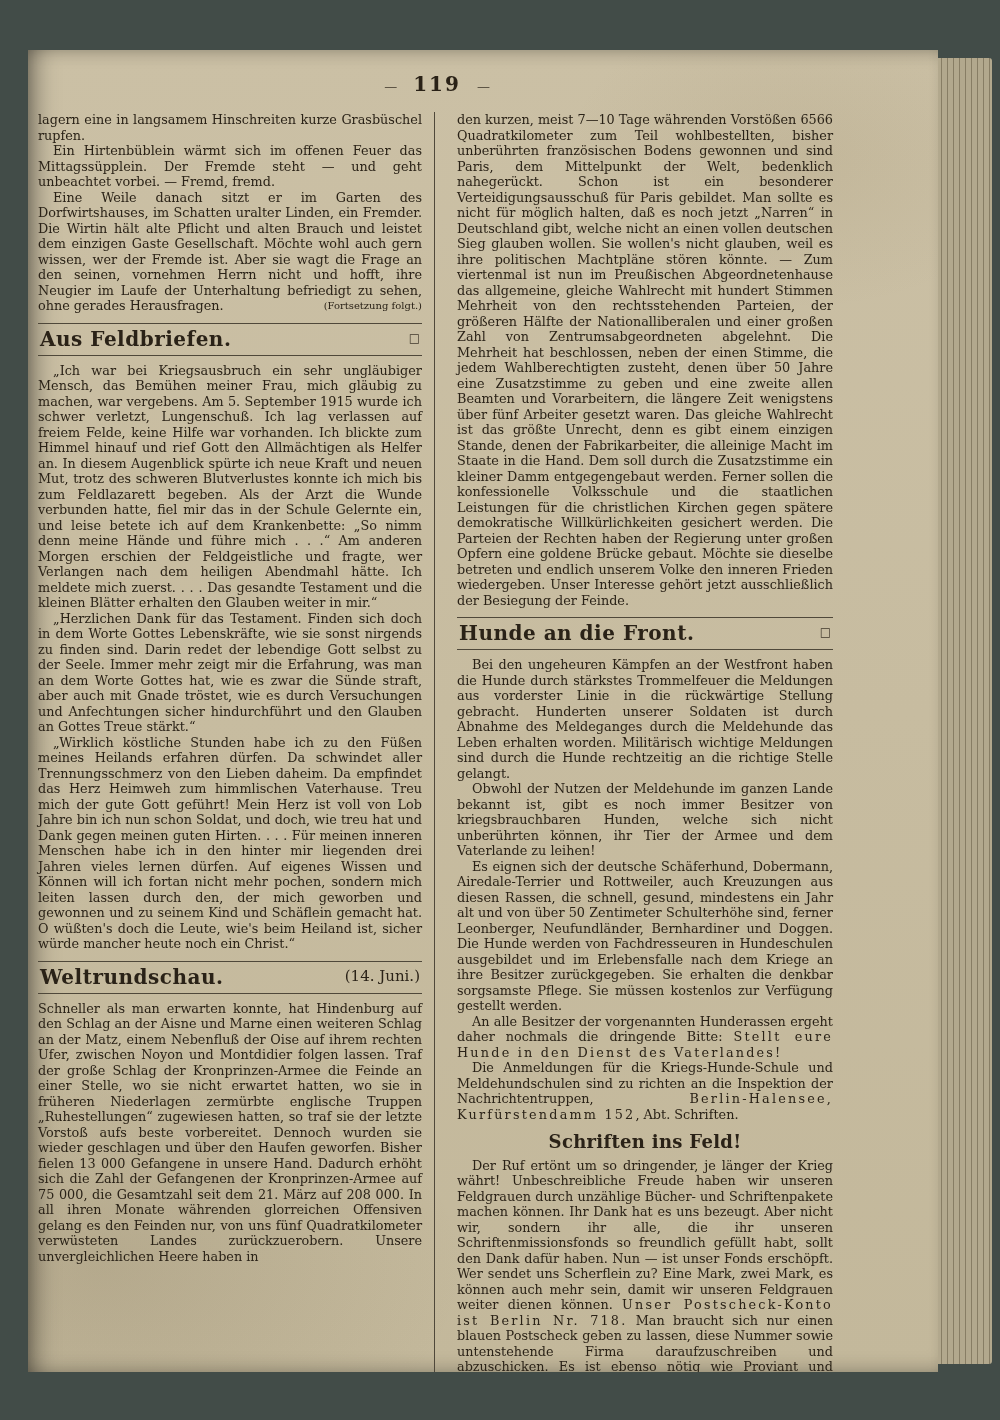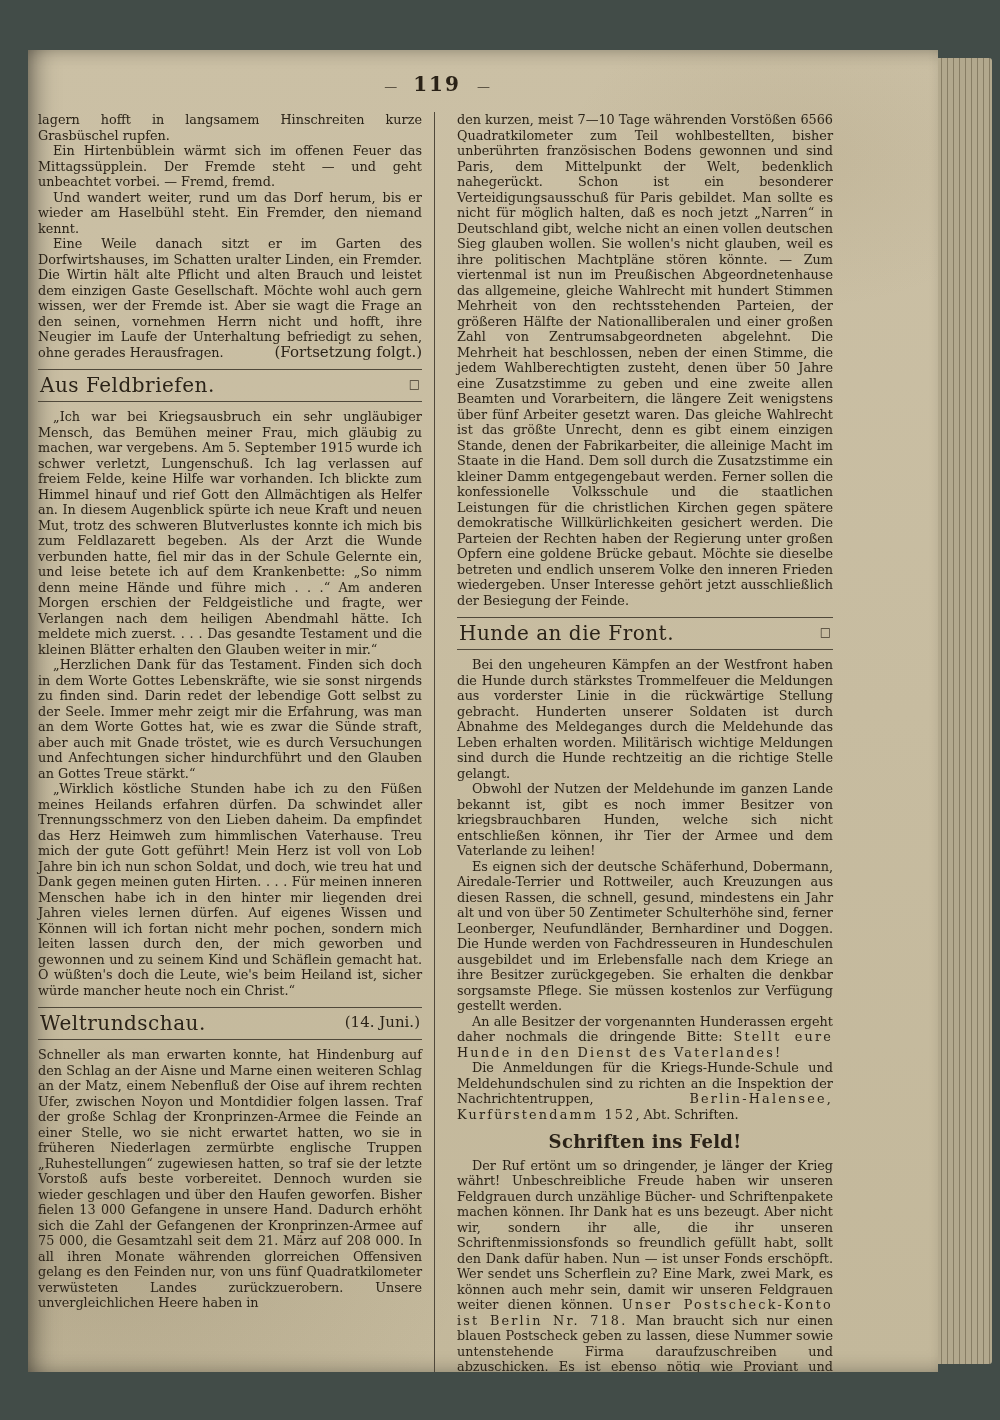--- a/index.html
+++ b/index.html
@@ -27,27 +27,27 @@
   }
   .pagenum-row{display:flex;justify-content:center;align-items:baseline;gap:16px;margin-bottom:16px;}
   .pagenum-row .dash{font-size:13px;opacity:.8;}
   .pagenum-row .num{font-size:20px;font-weight:bold;letter-spacing:2px;}
   .cols{display:flex;align-items:stretch;}
   .col{font-size:12.8px;line-height:15.5px;text-align:justify;hyphens:auto;overflow-wrap:break-word;}
   .col-left{width:396px;padding-right:12px;}
   .col-right{width:399px;padding-left:22px;border-left:1px solid var(--rule);}
   p{margin:0;}
   p.ind{text-indent:15px;}
-  .fnote{float:right;font-size:15px;}
+  .fnote{float:right;font-size:10px;}
   .sect-head{
     display:flex;justify-content:space-between;align-items:center;
     border-top:1px solid var(--rule);border-bottom:1px solid var(--rule);
     margin:9px 0 7px;padding:3px 2px 4px;
   }
-  .sect-title{font-weight:normal;font-size:20px;letter-spacing:.5px;line-height:24px;}
+  .sect-title{font-weight:bold;font-size:20px;letter-spacing:.5px;line-height:24px;}
   .sect-marker{font-size:12px;opacity:.85;}
   .sect-date{font-size:15px;}
   .center-head{text-align:center;font-weight:bold;font-size:18px;margin:12px 0 8px;letter-spacing:.3px;}
   .sperr{letter-spacing:2.2px;}
   .signature{text-align:center;font-weight:bold;font-size:13.6px;}
 </style>
 </head>
 <body>
 
 <div class="stage">
@@ -57,23 +57,22 @@
 
     <div class="pagenum-row">
       <span class="dash">—</span>
       <span class="num">119</span>
       <span class="dash">—</span>
     </div>
 
     <div class="cols">
 
       <div class="col col-left">
-        <p>lagern hofft in langsamem Hinschreiten kurze Grasbüschel rupfen.</p>
+        <p>lagern eine in langsamem Hinschreiten kurze Grasbüschel rupfen.</p>
         <p class="ind">Ein Hirtenbüblein wärmt sich im offenen Feuer das Mittagssüpplein. Der Fremde steht — und geht unbeachtet vorbei. — Fremd, fremd.</p>
-        <p class="ind">Und wandert weiter, rund um das Dorf herum, bis er wieder am Haselbühl steht. Ein Fremder, den niemand kennt.</p>
         <p class="ind"><span>Eine Weile danach sitzt er im Garten des Dorfwirtshauses, im Schatten uralter Linden, ein Fremder. Die Wirtin hält alte Pflicht und alten Brauch und leistet dem einzigen Gaste Gesellschaft. Möchte wohl auch gern wissen, wer der Fremde ist. Aber sie wagt die Frage an den seinen, vornehmen Herrn nicht und hofft, ihre Neugier im Laufe der Unterhaltung befriedigt zu sehen, ohne gerades Herausfragen.</span> <span class="fnote">(Fortsetzung folgt.)</span></p>
 
         <div class="sect-head">
           <span class="sect-title">Aus Feldbriefen.</span>
           <span class="sect-marker">□</span>
         </div>
 
         <p class="ind">„Ich war bei Kriegsausbruch ein sehr ungläubiger Mensch, das Bemühen meiner Frau, mich gläubig zu machen, war vergebens. Am 5. September 1915 wurde ich schwer verletzt, Lungenschuß. Ich lag verlassen auf freiem Felde, keine Hilfe war vorhanden. Ich blickte zum Himmel hinauf und rief Gott den Allmächtigen als Helfer an. In diesem Augenblick spürte ich neue Kraft und neuen Mut, trotz des schweren Blutverlustes konnte ich mich bis zum Feldlazarett begeben. Als der Arzt die Wunde verbunden hatte, fiel mir das in der Schule Gelernte ein, und leise betete ich auf dem Krankenbette: „So nimm denn meine Hände und führe mich . . .“ Am anderen Morgen erschien der Feldgeistliche und fragte, wer Verlangen nach dem heiligen Abendmahl hätte. Ich meldete mich zuerst. . . . Das gesandte Testament und die kleinen Blätter erhalten den Glauben weiter in mir.“</p>
         <p class="ind">„Herzlichen Dank für das Testament. Finden sich doch in dem Worte Gottes Lebenskräfte, wie sie sonst nirgends zu finden sind. Darin redet der lebendige Gott selbst zu der Seele. Immer mehr zeigt mir die Erfahrung, was man an dem Worte Gottes hat, wie es zwar die Sünde straft, aber auch mit Gnade tröstet, wie es durch Versuchungen und Anfechtungen sicher hindurchführt und den Glauben an Gottes Treue stärkt.“</p>
         <p class="ind">„Wirklich köstliche Stunden habe ich zu den Füßen meines Heilands erfahren dürfen. Da schwindet aller Trennungsschmerz von den Lieben daheim. Da empfindet das Herz Heimweh zum himmlischen Vaterhause. Treu mich der gute Gott geführt! Mein Herz ist voll von Lob Jahre bin ich nun schon Soldat, und doch, wie treu hat und Dank gegen meinen guten Hirten. . . . Für meinen inneren Menschen habe ich in den hinter mir liegenden drei Jahren vieles lernen dürfen. Auf eigenes Wissen und Können will ich fortan nicht mehr pochen, sondern mich leiten lassen durch den, der mich geworben und gewonnen und zu seinem Kind und Schäflein gemacht hat. O wüßten's doch die Leute, wie's beim Heiland ist, sicher würde mancher heute noch ein Christ.“</p>
@@ -88,21 +87,21 @@
 
       <div class="col col-right">
         <p>den kurzen, meist 7—10 Tage währenden Vorstößen 6566 Quadratkilometer zum Teil wohlbestellten, bisher unberührten französischen Bodens gewonnen und sind Paris, dem Mittelpunkt der Welt, bedenklich nahegerückt. Schon ist ein besonderer Verteidigungsausschuß für Paris gebildet. Man sollte es nicht für möglich halten, daß es noch jetzt „Narren“ in Deutschland gibt, welche nicht an einen vollen deutschen Sieg glauben wollen. Sie wollen's nicht glauben, weil es ihre politischen Machtpläne stören könnte. — Zum viertenmal ist nun im Preußischen Abgeordnetenhause das allgemeine, gleiche Wahlrecht mit hundert Stimmen Mehrheit von den rechtsstehenden Parteien, der größeren Hälfte der Nationalliberalen und einer großen Zahl von Zentrumsabgeordneten abgelehnt. Die Mehrheit hat beschlossen, neben der einen Stimme, die jedem Wahlberechtigten zusteht, denen über 50 Jahre eine Zusatzstimme zu geben und eine zweite allen Beamten und Vorarbeitern, die längere Zeit wenigstens über fünf Arbeiter gesetzt waren. Das gleiche Wahlrecht ist das größte Unrecht, denn es gibt einem einzigen Stande, denen der Fabrikarbeiter, die alleinige Macht im Staate in die Hand. Dem soll durch die Zusatzstimme ein kleiner Damm entgegengebaut werden. Ferner sollen die konfessionelle Volksschule und die staatlichen Leistungen für die christlichen Kirchen gegen spätere demokratische Willkürlichkeiten gesichert werden. Die Parteien der Rechten haben der Regierung unter großen Opfern eine goldene Brücke gebaut. Möchte sie dieselbe betreten und endlich unserem Volke den inneren Frieden wiedergeben. Unser Interesse gehört jetzt ausschließlich der Besiegung der Feinde.</p>
 
         <div class="sect-head">
           <span class="sect-title">Hunde an die Front.</span>
           <span class="sect-marker">□</span>
         </div>
 
         <p class="ind">Bei den ungeheuren Kämpfen an der Westfront haben die Hunde durch stärkstes Trommelfeuer die Meldungen aus vorderster Linie in die rückwärtige Stellung gebracht. Hunderten unserer Soldaten ist durch Abnahme des Meldeganges durch die Meldehunde das Leben erhalten worden. Militärisch wichtige Meldungen sind durch die Hunde rechtzeitig an die richtige Stelle gelangt.</p>
-        <p class="ind">Obwohl der Nutzen der Meldehunde im ganzen Lande bekannt ist, gibt es noch immer Besitzer von kriegsbrauchbaren Hunden, welche sich nicht entschließen können, ihr Tier der Armee und dem Vaterlande zu leihen!</p>
+        <p class="ind">Obwohl der Nutzen der Meldehunde im ganzen Lande bekannt ist, gibt es noch immer Besitzer von kriegsbrauchbaren Hunden, welche sich nicht unberührten können, ihr Tier der Armee und dem Vaterlande zu leihen!</p>
         <p class="ind">Es eignen sich der deutsche Schäferhund, Dobermann, Airedale-Terrier und Rottweiler, auch Kreuzungen aus diesen Rassen, die schnell, gesund, mindestens ein Jahr alt und von über 50 Zentimeter Schulterhöhe sind, ferner Leonberger, Neufundländer, Bernhardiner und Doggen. Die Hunde werden von Fachdresseuren in Hundeschulen ausgebildet und im Erlebensfalle nach dem Kriege an ihre Besitzer zurückgegeben. Sie erhalten die denkbar sorgsamste Pflege. Sie müssen kostenlos zur Verfügung gestellt werden.</p>
         <p class="ind"><span>An alle Besitzer der vorgenannten Hunderassen ergeht daher nochmals die dringende Bitte: </span><span class="sperr">Stellt eure Hunde in den Dienst des Vaterlandes!</span></p>
         <p class="ind"><span>Die Anmeldungen für die Kriegs-Hunde-Schule und Meldehundschulen sind zu richten an die Inspektion der Nachrichtentruppen, </span><span class="sperr">Berlin-Halensee, Kurfürstendamm 152</span><span>, Abt. Schriften.</span></p>
 
         <div class="center-head">Schriften ins Feld!</div>
 
         <p class="ind"><span>Der Ruf ertönt um so dringender, je länger der Krieg währt! Unbeschreibliche Freude haben wir unseren Feldgrauen durch unzählige Bücher- und Schriftenpakete machen können. Ihr Dank hat es uns bezeugt. Aber nicht wir, sondern ihr alle, die ihr unseren Schriftenmissionsfonds so freundlich gefüllt habt, sollt den Dank dafür haben. Nun — ist unser Fonds erschöpft. Wer sendet uns Scherflein zu? Eine Mark, zwei Mark, es können auch mehr sein, damit wir unseren Feldgrauen weiter dienen können. </span><span class="sperr">Unser Postscheck-Konto ist Berlin Nr. 718.</span><span> Man braucht sich nur einen blauen Postscheck geben zu lassen, diese Nummer sowie untenstehende Firma daraufzuschreiben und abzuschicken. Es ist ebenso nötig wie Proviant und Munition, es gibt der Seele Speise und Waffen.</span></p>
 
         <div class="signature">Vaterländische Verlags- und Kunstanstalt,</div>
 

